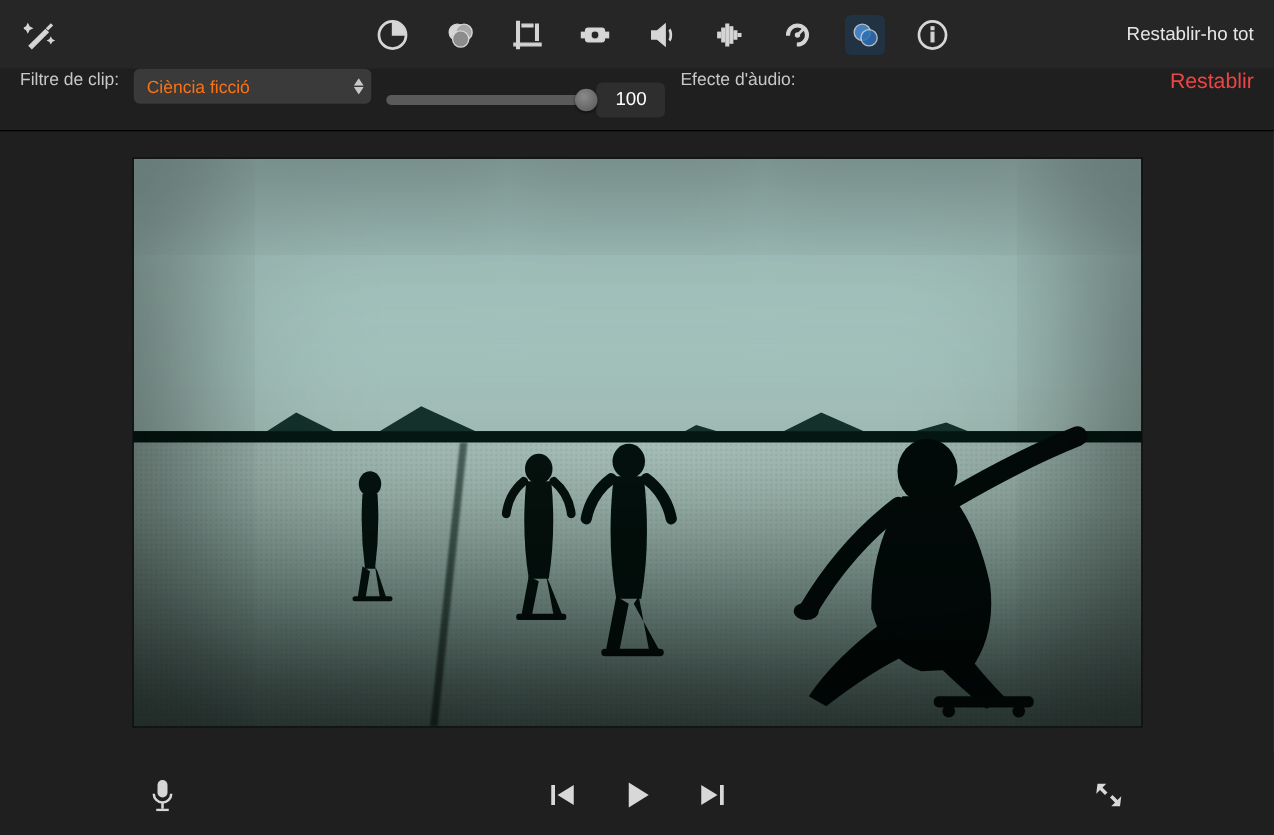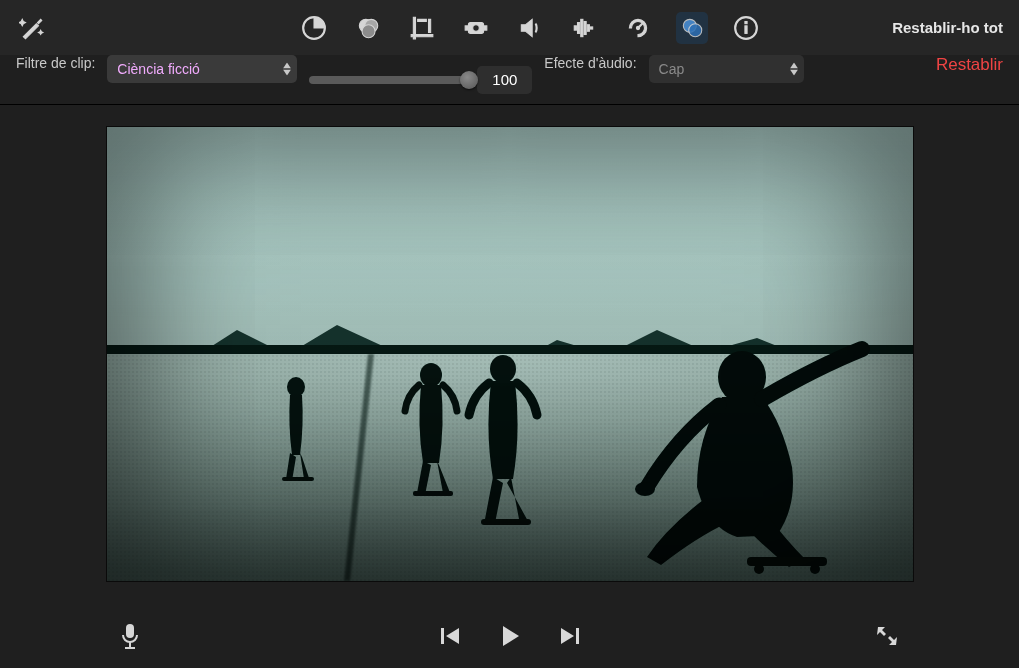--- a/index.html
+++ b/index.html
@@ -2,30 +2,30 @@
 <html><head>
 <meta charset="utf-8">
 <style>
   * { box-sizing: border-box; margin: 0; padding: 0; }
   html, body { width: 1019px; height: 668px; background: #1f1f1f; font-family: -apple-system, "Helvetica Neue", Arial, sans-serif; color: #ddd; overflow: hidden; }
 
   
   .topbar { height: 55px; display: flex; align-items: center; padding: 0 16px; background: #262626; }
   .topbar-left { width: 200px; display: flex; align-items: center; }
   .topbar-center { flex: 1; display: flex; align-items: center; justify-content: center; gap: 22px; }
-  .topbar-right { width: 160px; display: flex; align-items: flex-end; justify-content: flex-end; font-weight: bold; }
+  .topbar-right { width: 160px; display: flex; align-items: flex-end; justify-content: flex-end; }
   .tool-btn { width: 32px; height: 32px; display: flex; align-items: center; justify-content: center; color: #d4d4d4; cursor: pointer; border-radius: 5px; }
   .tool-btn.active { background: #0a84ff22; }
   .tool-btn svg { width: 26px; height: 26px; fill: currentColor; stroke: currentColor; }
   .reset-all { font-size: 15px; color: #e6e6e6; cursor: pointer; white-space: nowrap; }
 
   
   .controls { height: 50px; display: flex; padding: 0 16px; gap: 12px; background: #1f1f1f; border-bottom: 1px solid #000; }
   .label { font-size: 14px; color: #c8c8c8; white-space: nowrap; }
-  .dropdown { position: relative; background: #3a3a3a; border-radius: 5px; height: 28px; display: flex; align-items: center; padding: 0 28px 0 10px; font-size: 14px; color: #f0abfc; cursor: pointer; min-width: 150px; }
+  .dropdown { position: relative; background: #3a3a3a; border-radius: 5px; height: 28px; display: flex; align-items: center; padding: 0 28px 0 10px; font-size: 14px; color: #f97316; cursor: pointer; min-width: 150px; }
   .dropdown.audio { background: #303030; color: #8a8a8a; min-width: 140px; }
   .dropdown .chev { position: absolute; right: 6px; top: 50%; transform: translateY(-50%); display: flex; flex-direction: column; gap: 1px; }
   .dropdown .chev svg { width: 8px; height: 6px; fill: #c8c8c8; }
 
   .slider-wrap { display:flex; align-items:center; gap:8px; }
   .slider-track { position: relative; width: 160px; height: 8px; background: #2a2a2a; border-radius: 4px; box-shadow: inset 0 1px 2px rgba(0,0,0,.6); cursor: pointer; }
   .slider-fill { position: absolute; left: 0; top: 0; bottom: 0; background: #5a5a5a; border-radius: 4px 0 0 4px; }
   .slider-knob { position: absolute; top: 50%; width: 18px; height: 18px; background: radial-gradient(circle at 40% 35%, #8a8a8a, #555); border-radius: 50%; transform: translate(-50%,-50%); box-shadow: 0 1px 2px rgba(0,0,0,.6); }
   .value-box { width: 55px; height: 28px; background: #2e2e2e; border-radius: 5px; display:flex; align-items:center; justify-content:center; font-size: 15px; color: #ffffff; }
   .spacer { flex: 1; }
@@ -155,31 +155,20 @@
 
   <div class="slider-wrap">
     <div class="slider-track">
       <div class="slider-fill" id="slider-fill" style="width: 100%;"></div>
       <div class="slider-knob" id="slider-knob" style="left: 100%;"></div>
     </div>
     <div class="value-box">100</div>
   </div>
 
   <span class="label">Efecte d'àudio:</span>
-  <div class="dropdown audio" style="width:155px">
-    <span>Cap</span>
-    <span class="chev">
-      <svg viewBox="0 0 8 6">
-          <path d="M4 0 L8 6 H0 Z"></path>
-        </svg>
-      <svg viewBox="0 0 8 6">
-          <path d="M4 6 L0 0 H8 Z"></path>
-        </svg>
-    </span>
-  </div>
 
   <div class="spacer"></div>
   <span class="reset-btn">Restablir</span>
 </div>
 
 <div class="preview-area">
   <div class="preview">
     <div class="sky"></div>
     <div class="mtn">
       <svg viewBox="0 0 806 100" preserveAspectRatio="none">

